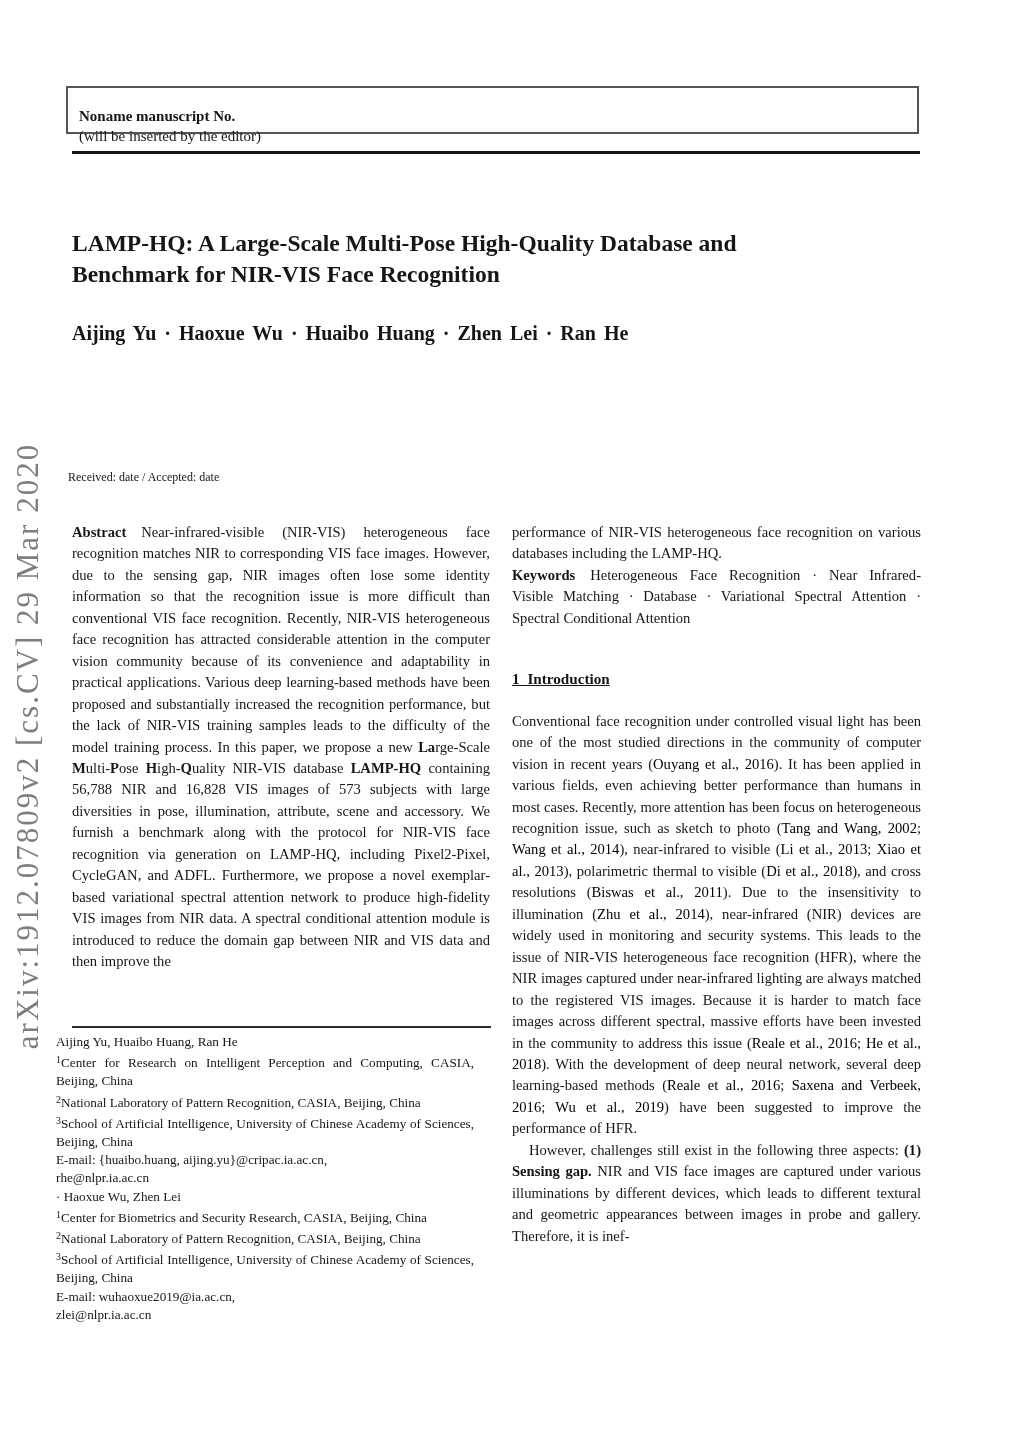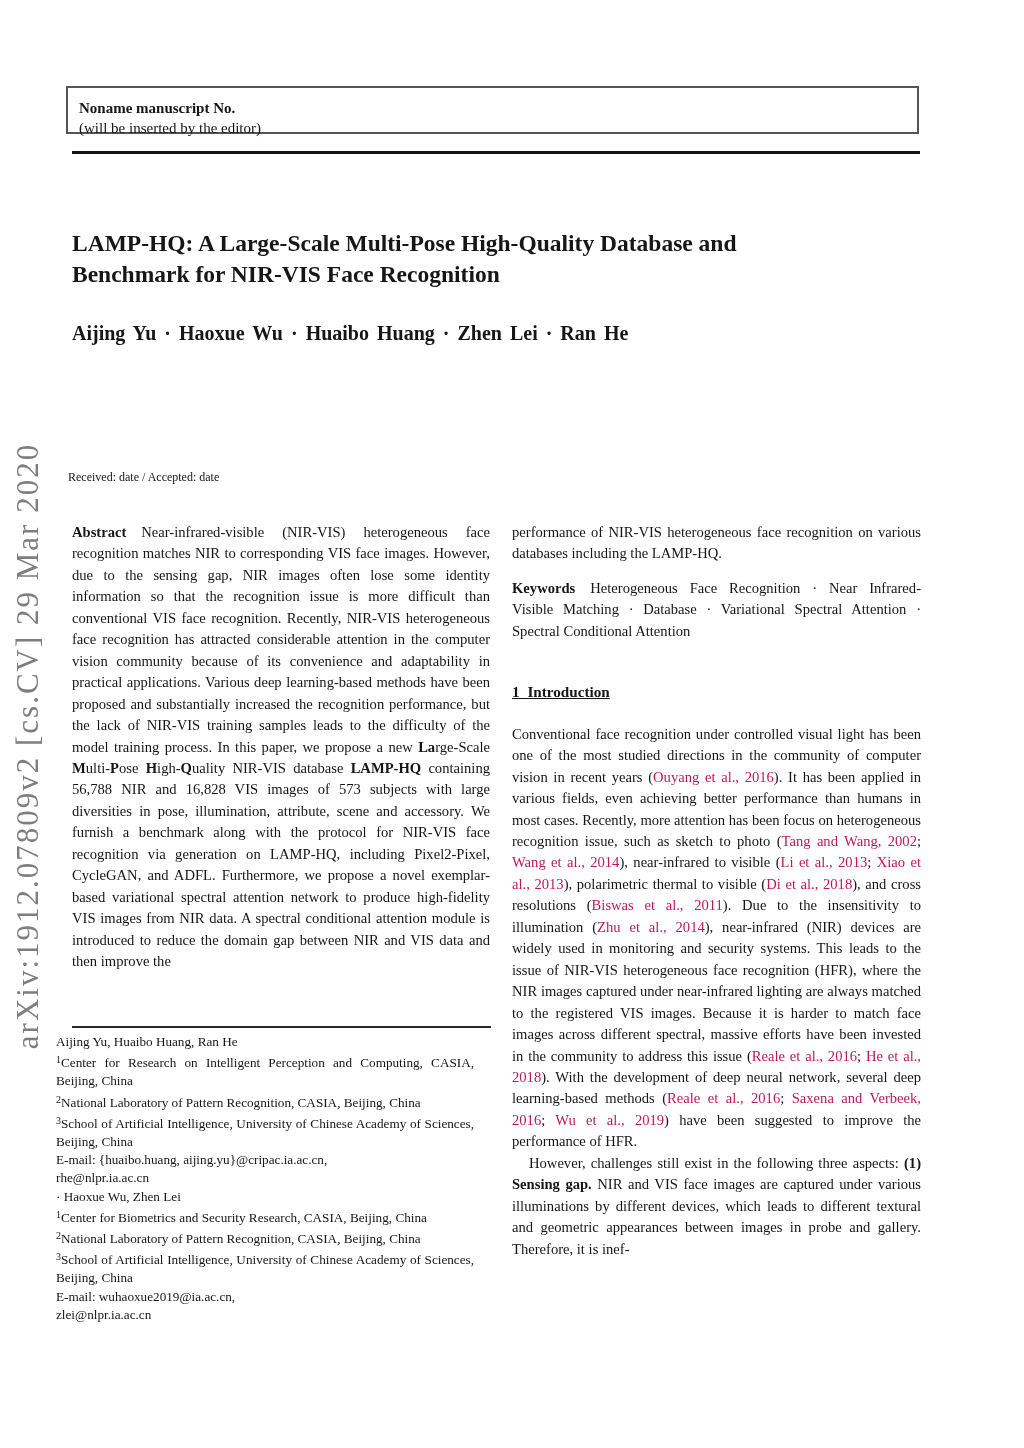--- a/index.html
+++ b/index.html
@@ -26,21 +26,21 @@
     letter-spacing:2px;
     color:#7e7e7e;
     white-space:nowrap;
     text-align:center;
   }
   .header-box {
     position:absolute;
     left:66px; top:86px;
     width:853px; height:48px;
     border:2px solid #555555;
-    padding:10px 11px;
+    padding:18px 11px;
     font-size:15px; line-height:20px;
   }
   .hb1 { font-weight:bold; }
   .header-rule {
     position:absolute;
     left:72px; top:151px;
     width:848px; height:3px;
     background:#141414;
   }
   .title {
@@ -62,21 +62,21 @@
     font-size:12px;
   }
   .col {
     position:absolute; top:522px;
     font-size:14.6px; line-height:21.45px;
     text-align:justify;
   }
   .col-left  { left:72px;  width:418px; }
   .col-right { left:512px; width:409px; }
   .abstract-label, .kw-label { font-weight:bold; padding-right:15px; }
-  .kw { margin-top:13px; }
+  .kw { }
   .sec-heading {
     margin-top:39px;
     font-size:15.2px; font-weight:bold;
     text-align:left;
     word-spacing:4px;
     text-decoration:underline;
   }
   .intro-p1 { margin-top:21px; }
   .intro-p2 { text-indent:17px; }
   .fn-rule {
@@ -86,21 +86,21 @@
     background:#2a2a2a;
   }
   .footnotes {
     position:absolute;
     left:56px; top:1033px;
     width:418px;
     font-size:13.2px; line-height:18.2px;
     text-align:justify;
   }
   .rich-b { font-weight:bold; }
-  .rich-link { color:#be185d; }
+  .rich-link { color:#000000; }
   .rich-sup { font-size:10px; vertical-align:4px; }
 </style>
 </head>
 <body>
 
 <div class="page">
 
   <div class="watermark">arXiv:1912.07809v2 [cs.CV] 29 Mar 2020</div>
 
   <div class="header-box">

